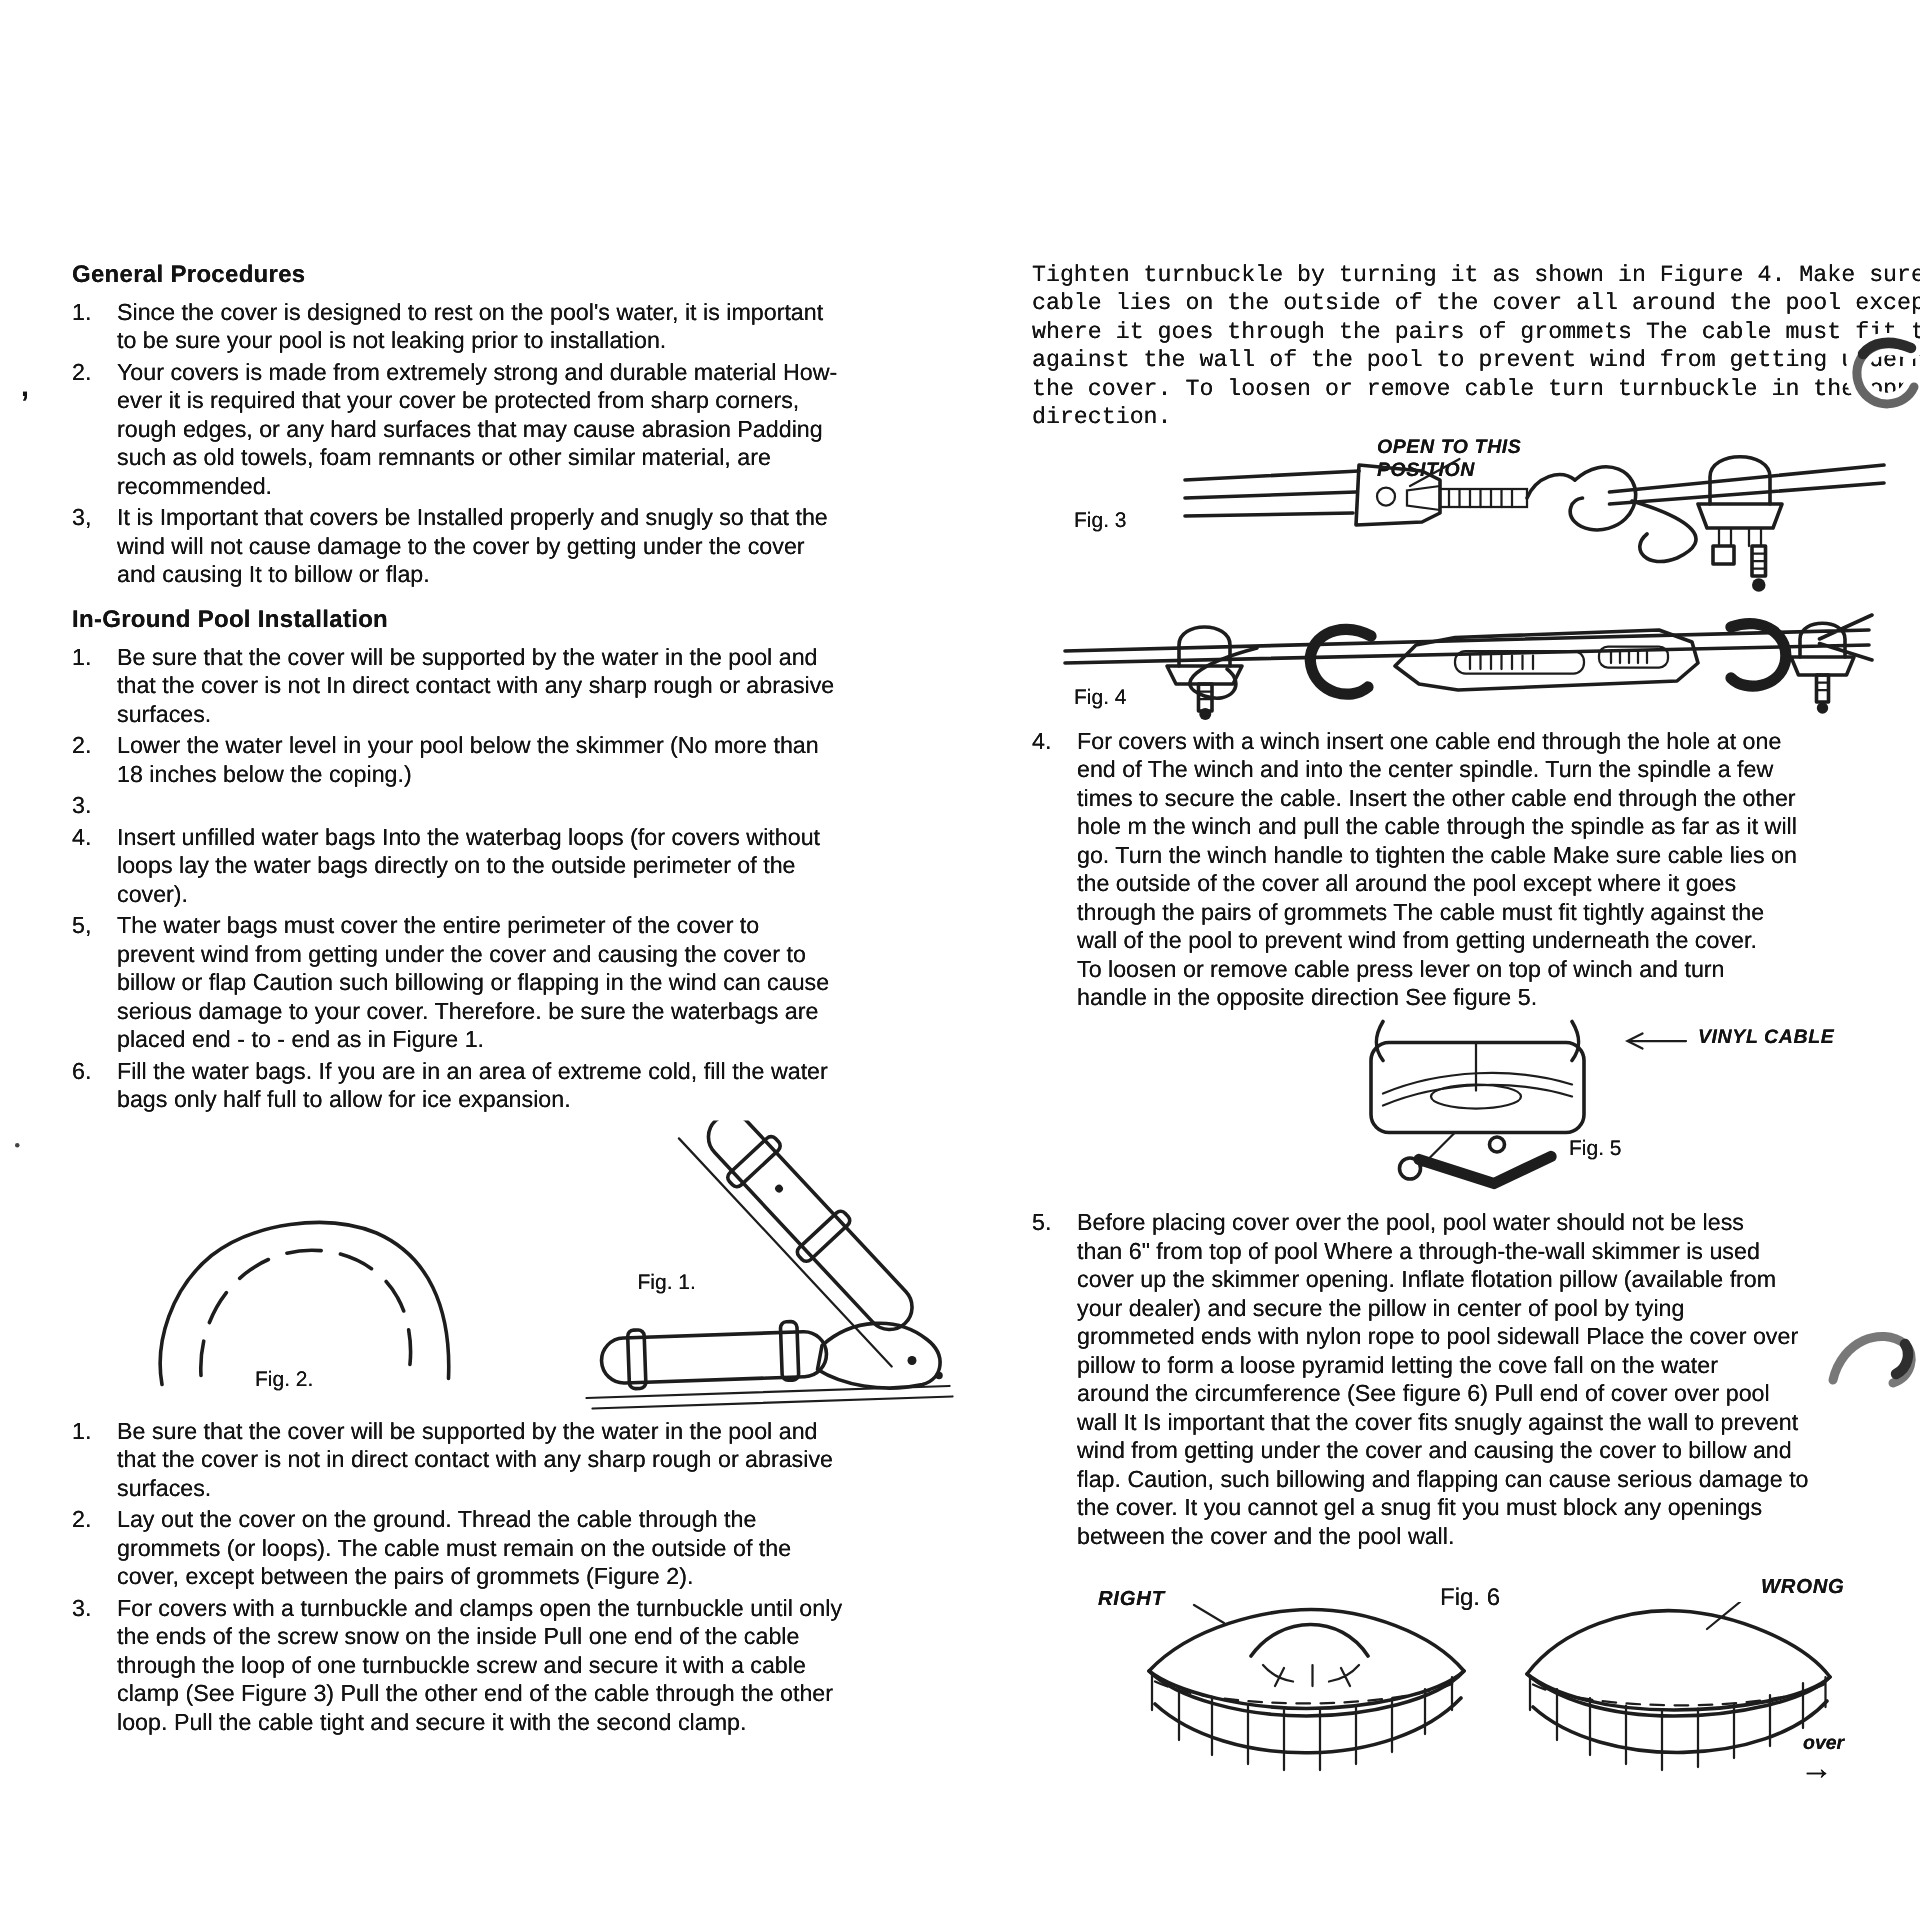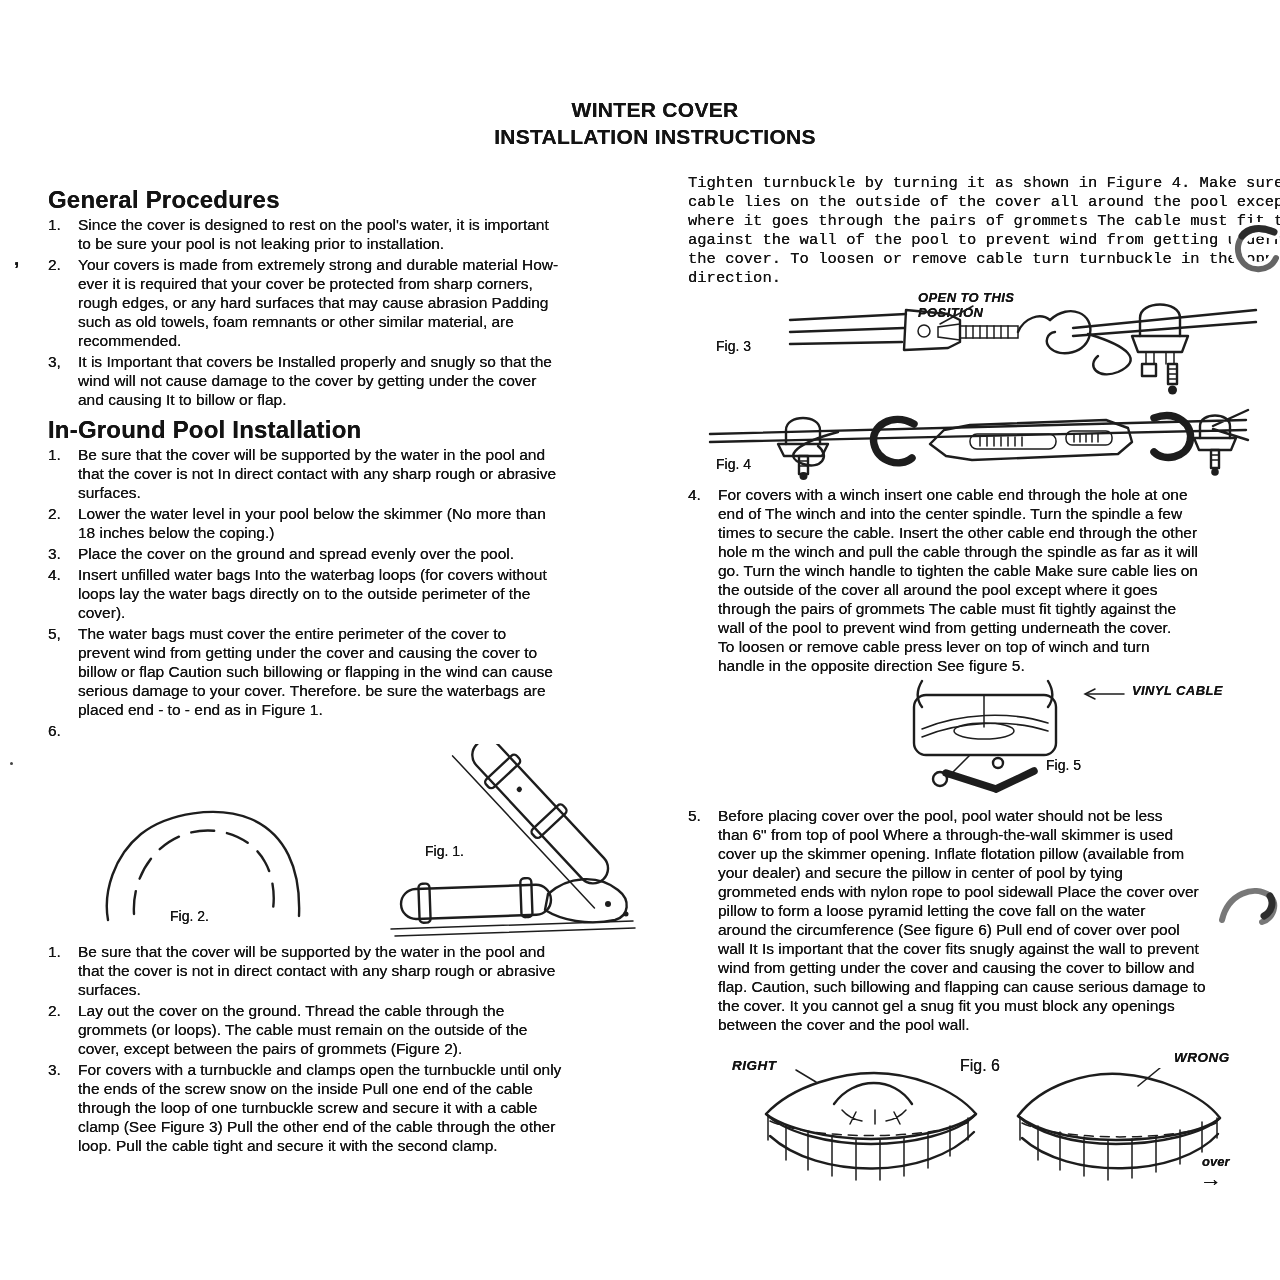--- a/index.html
+++ b/index.html
@@ -4,21 +4,21 @@
 <style>
   html,body{margin:0;padding:0;background:#e8e8e8;}
   .page{position:relative;width:1280px;height:1280px;background:#ffffff;
         font-family:"Liberation Sans",sans-serif;color:#131313;overflow:hidden;
         text-shadow:0 0 .3px currentColor;}
   .title{position:absolute;top:96px;left:30px;width:1250px;text-align:center;
          font-weight:700;font-size:21px;line-height:27px;letter-spacing:.3px;}
   .col{position:absolute;}
   .col-left{left:48px;top:172px;width:604px;}
   .col-right{left:688px;top:174px;width:586px;}
-  h2{margin:16px 0 4px 0;font-size:24px;line-height:23px;letter-spacing:.2px;font-weight:700;}
+  h2{margin:0 0 4px 0;font-size:16px;line-height:23px;letter-spacing:.2px;font-weight:700;}
   h2.sp{margin-top:9px;}
   .li{display:flex;margin-bottom:2px;}
   .num{flex:0 0 30px;font-size:15.5px;line-height:19px;}
   .txt{white-space:pre;font-size:15.5px;line-height:19px;}
   p.intro{margin:0;font-family:Liberation Mono, monospace;}
   .figrow{position:relative;height:196px;margin:4px 0 2px 0;}
   .f3{position:relative;height:112px;margin-top:2px;}
   .f4{position:relative;height:78px;}
   .f5{position:relative;height:122px;margin-top:4px;}
   .f6{position:relative;height:172px;margin-top:8px;}
@@ -38,24 +38,20 @@
   .dot-mark{position:absolute;left:10px;top:762px;width:3px;height:3px;border-radius:50%;background:#444;}
 </style>
 </head>
 <body>
 
 <div class="page">
 
   <span class="comma-mark">,</span>
   <div class="dot-mark"></div>
 
-  <div class="title">
-    <div>WINTER COVER</div>
-    <div>INSTALLATION INSTRUCTIONS</div>
-  </div>
 
   <div class="col col-left">
 
     <h2>General Procedures</h2>
     <div class="li">
       <span class="num">1.</span>
       <span class="txt">Since the cover is designed to rest on the pool's water, it is important
 to be sure your pool is not leaking prior to installation.</span>
     </div>
     <div class="li">
@@ -80,38 +76,39 @@
 that the cover is not In direct contact with any sharp rough or abrasive
 surfaces.</span>
     </div>
     <div class="li">
       <span class="num">2.</span>
       <span class="txt">Lower the water level in your pool below the skimmer (No more than
 18 inches below the coping.)</span>
     </div>
     <div class="li">
       <span class="num">3.</span>
-      <span class="txt">Place the cover on the ground and spread evenly over the pool.</span>
     </div>
     <div class="li">
       <span class="num">4.</span>
       <span class="txt">Insert unfilled water bags Into the waterbag loops (for covers without
 loops lay the water bags directly on to the outside perimeter of the
 cover).</span>
     </div>
     <div class="li">
       <span class="num">5,</span>
       <span class="txt">The water bags must cover the entire perimeter of the cover to
 prevent wind from getting under the cover and causing the cover to
 billow or flap Caution such billowing or flapping in the wind can cause
 serious damage to your cover. Therefore. be sure the waterbags are
 placed end - to - end as in Figure 1.</span>
     </div>
     <div class="li">
       <span class="num">6.</span>
+      <span class="txt">Fill the water bags. If you are in an area of extreme cold, fill the water
+bags only half full to allow for ice expansion.</span>
     </div>
 
     <div class="figrow">
       <svg class="abs" style="left:50px;top:52px" width="212" height="132" viewBox="0 0 212 132">
         <path class="ink" stroke-width="2.2" d="M10,124 C5,96 16,60 43,38 C70,17 119,9 153,23 C187,38 203,72 201,120"></path>
         <path class="ink" stroke-width="3.4" stroke-dasharray="23 13" d="M36,118 C34,84 53,51 85,39 C117,27 153,40 167,66 C175,80 177,99 175,113"></path>
       </svg>
       <span class="abs figcap" style="left:122px;top:160px">Fig. 2.</span>
 
       <svg class="abs" style="left:335px;top:0px" width="258" height="196" viewBox="0 0 258 196">

